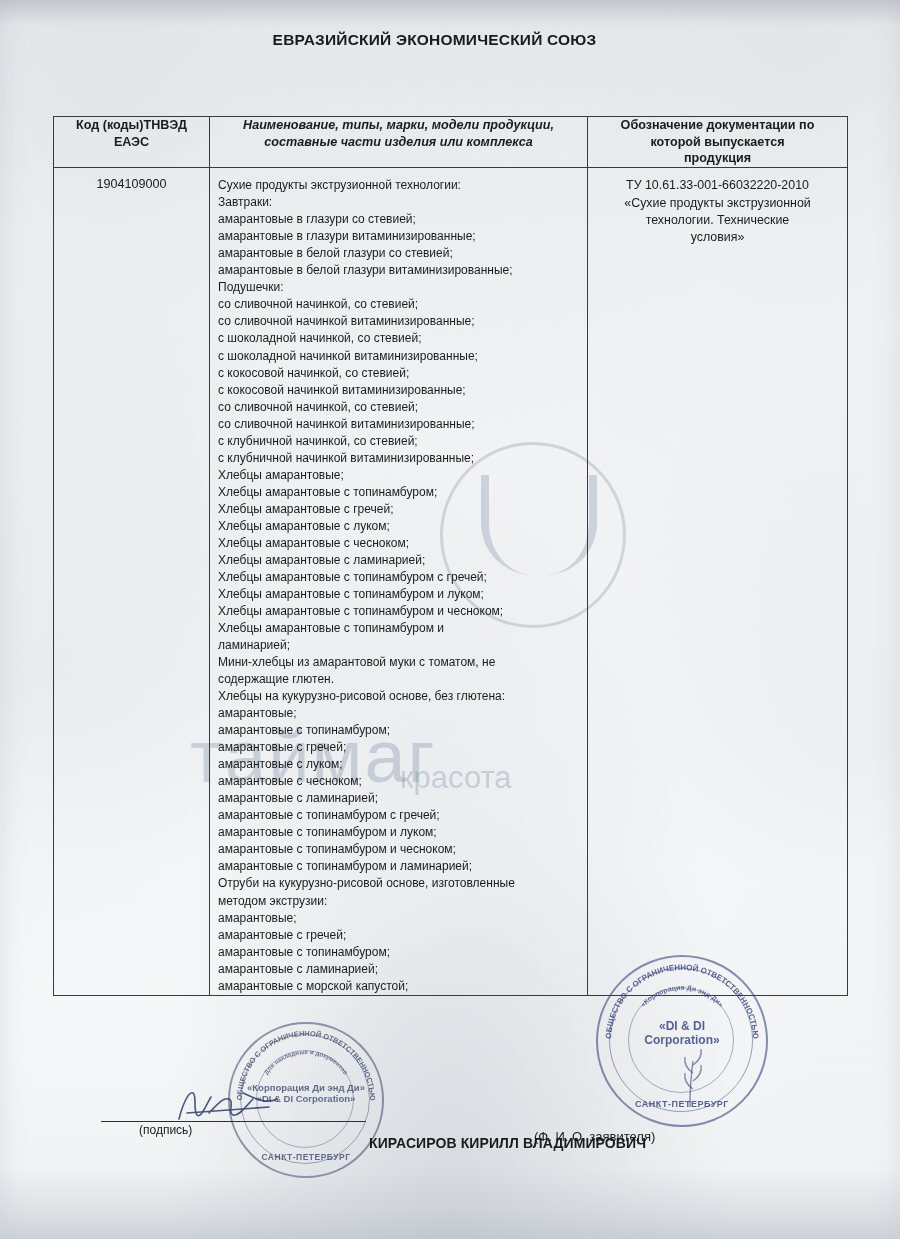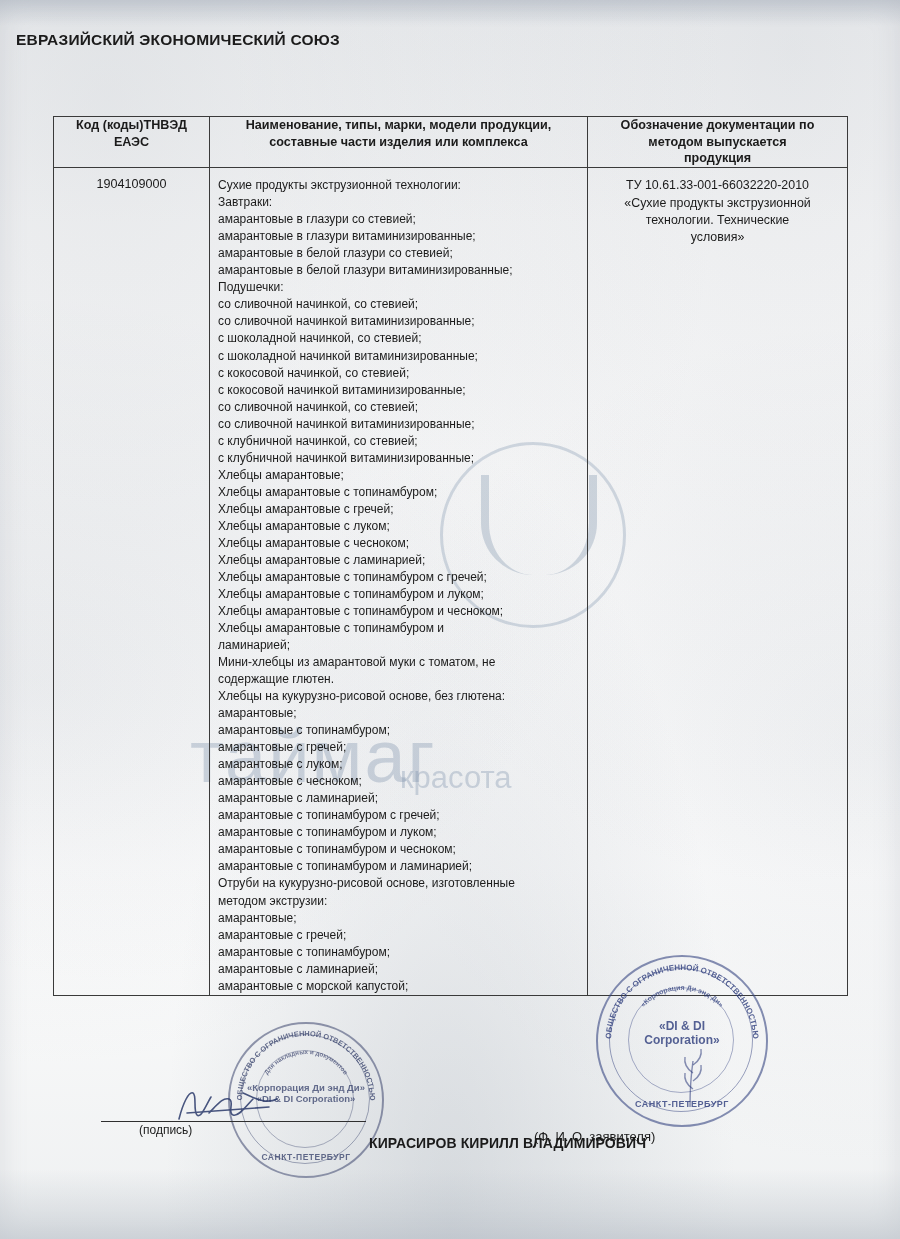--- a/index.html
+++ b/index.html
@@ -77,22 +77,23 @@
     position: absolute;
     left: 400px;
     top: 330px;
     font-size: 31px;
     color: rgba(118,140,166,0.33);
   }
 
   
   .doc-header {
     position: absolute;
-    left: 16px; top: 30px;
+    left: 0; top: 30px;
     width: 869px;
+    text-align: center;
     line-height: 1.32;
   }
   .hdr-line1 {
     font-size: 15.5px;
     font-weight: bold;
     letter-spacing: 0.2px;
   }
   .hdr-line2 {
     font-size: 13.5px;
     letter-spacing: 0.2px;
@@ -322,24 +323,24 @@
   <table class="tbl">
     <colgroup>
       <col class="col1">
         <col class="col2">
         <col class="col3">
     </colgroup>
     <thead>
       <tr>
         <th class="th-cell" style="white-space: pre-line;">Код (коды)ТНВЭД
 ЕАЭС</th>
-        <th class="th-cell" style="white-space: pre-line;">Наименование, типы, марки, модели продукции,
+        <th class="th-cell" style="white-space: pre-line; font-style: italic;">Наименование, типы, марки, модели продукции,
 составные части изделия или комплекса</th>
         <th class="th-cell" style="white-space: pre-line;">Обозначение документации по
-методом выпускается
+которой выпускается
 продукция</th>
       </tr>
     </thead>
     <tbody>
       <tr>
         <td class="body-cell">
           <div class="c1-text">1904109000</div>
         </td>
         <td class="body-cell">
           <div class="c2-text">Сухие продукты экструзионной технологии:

